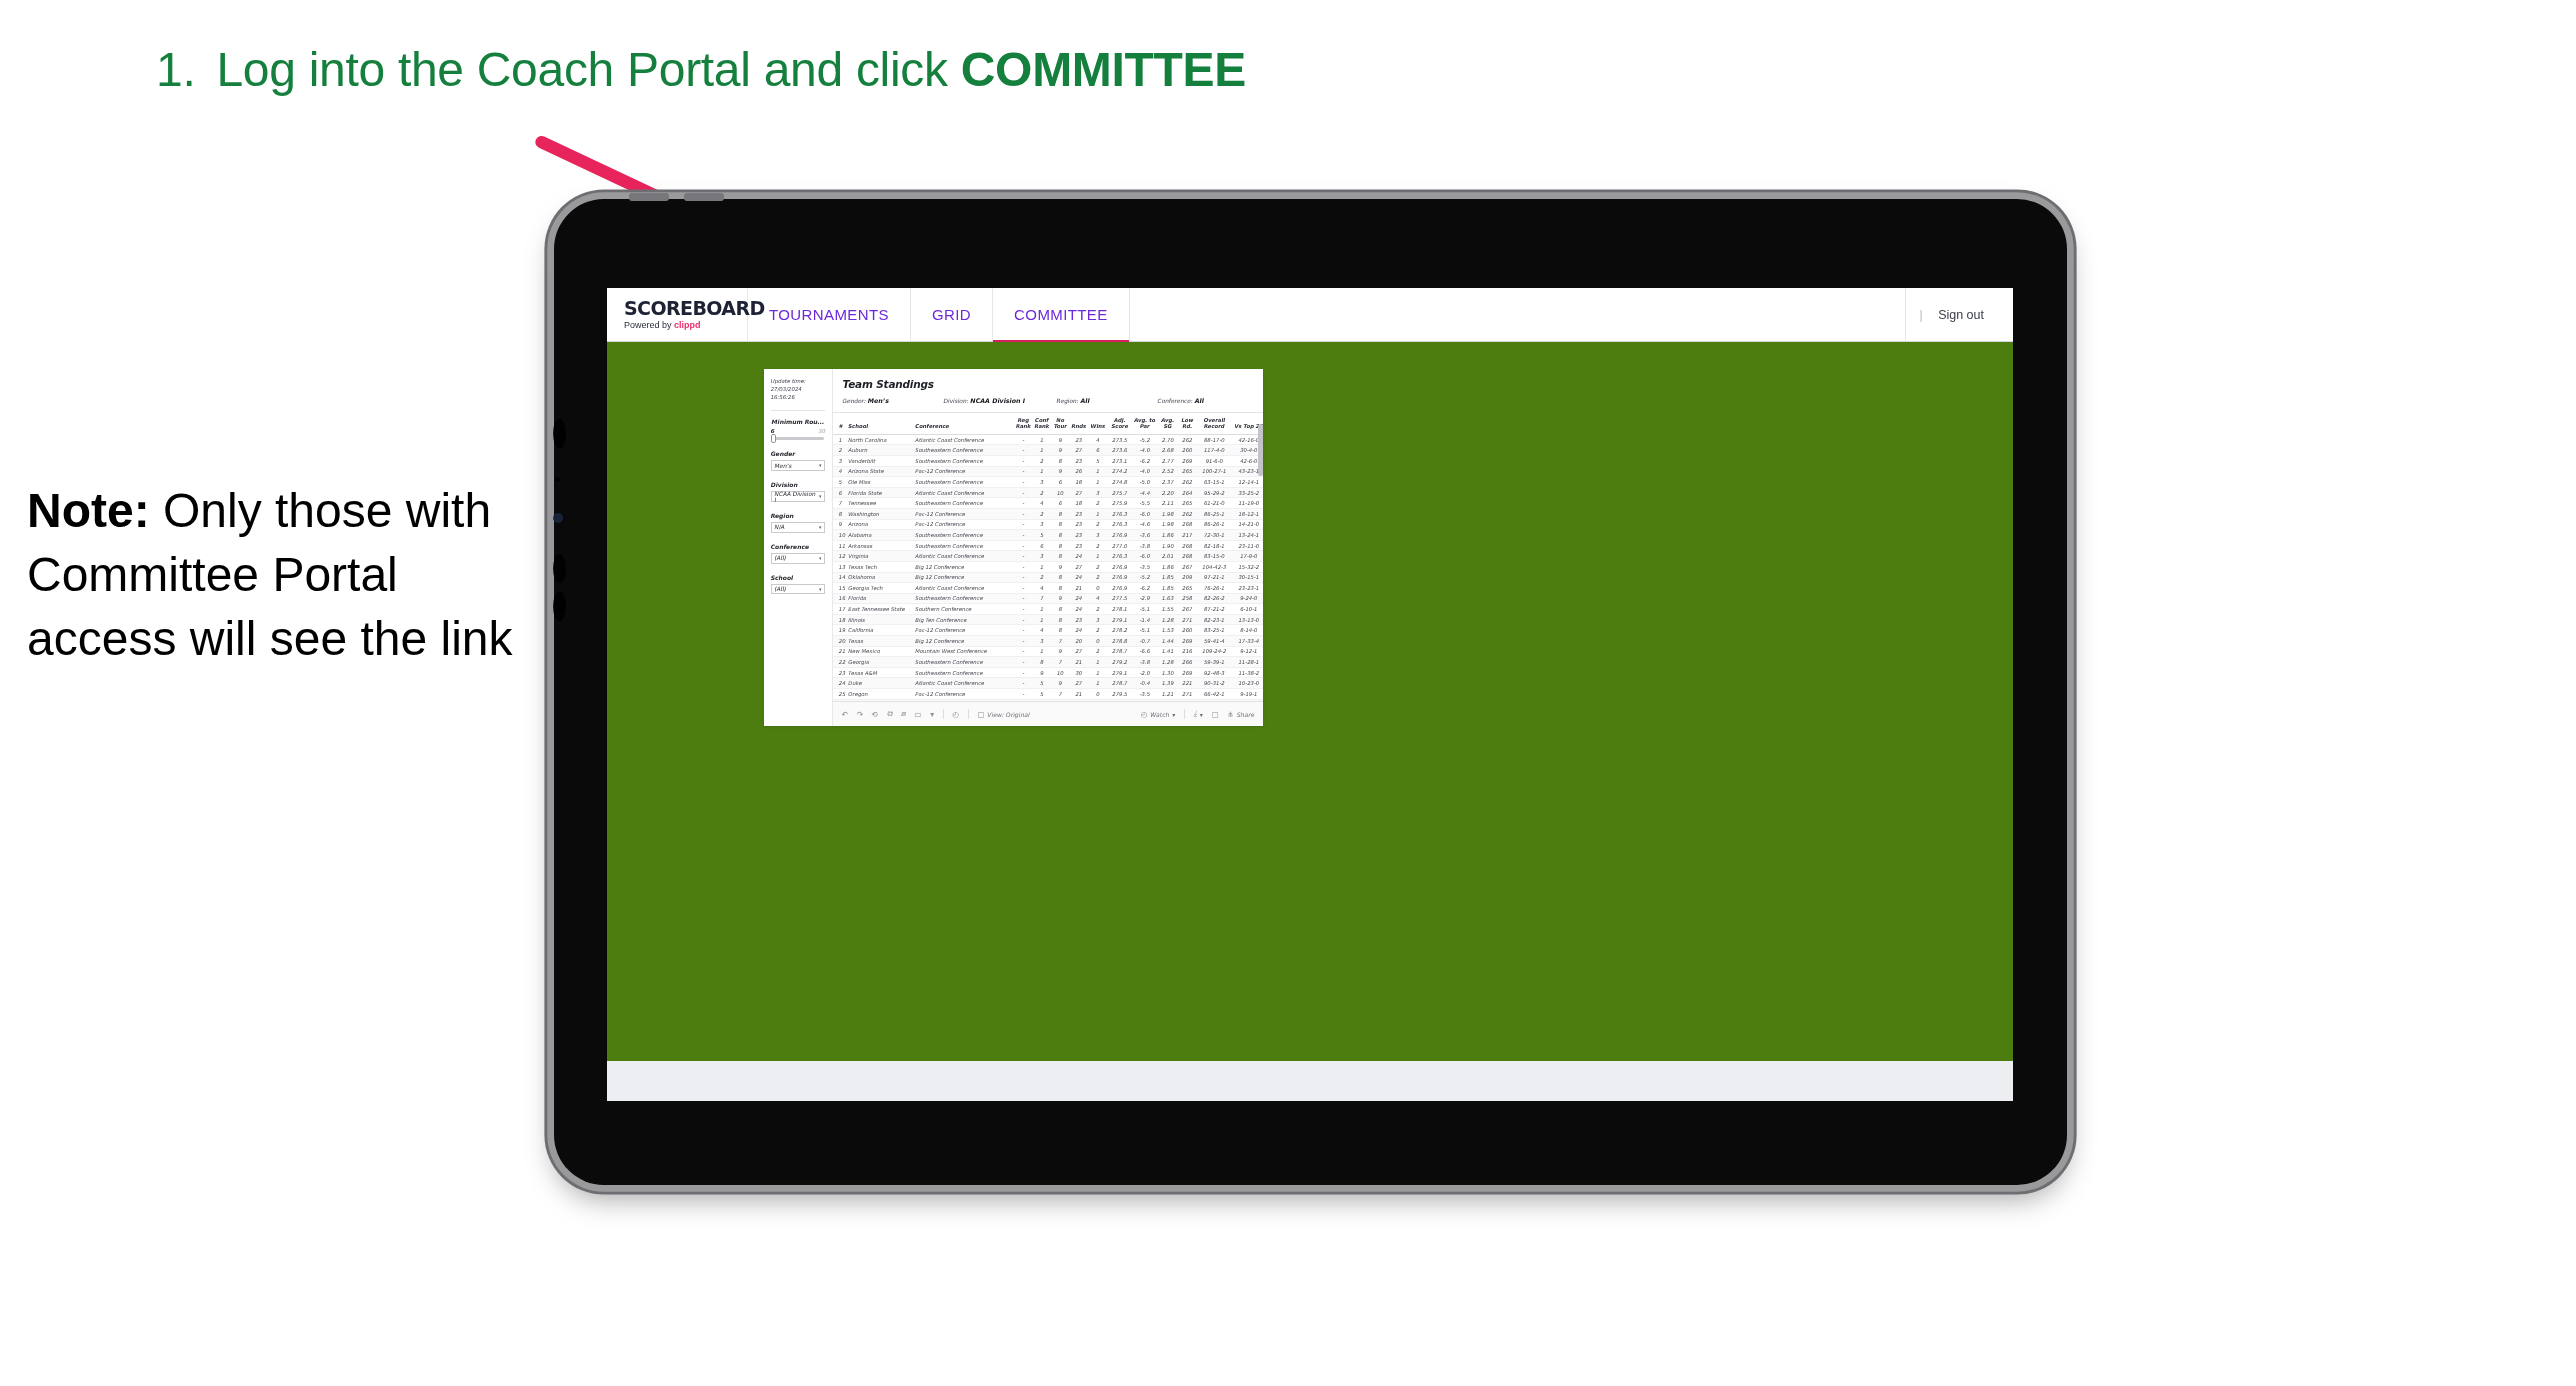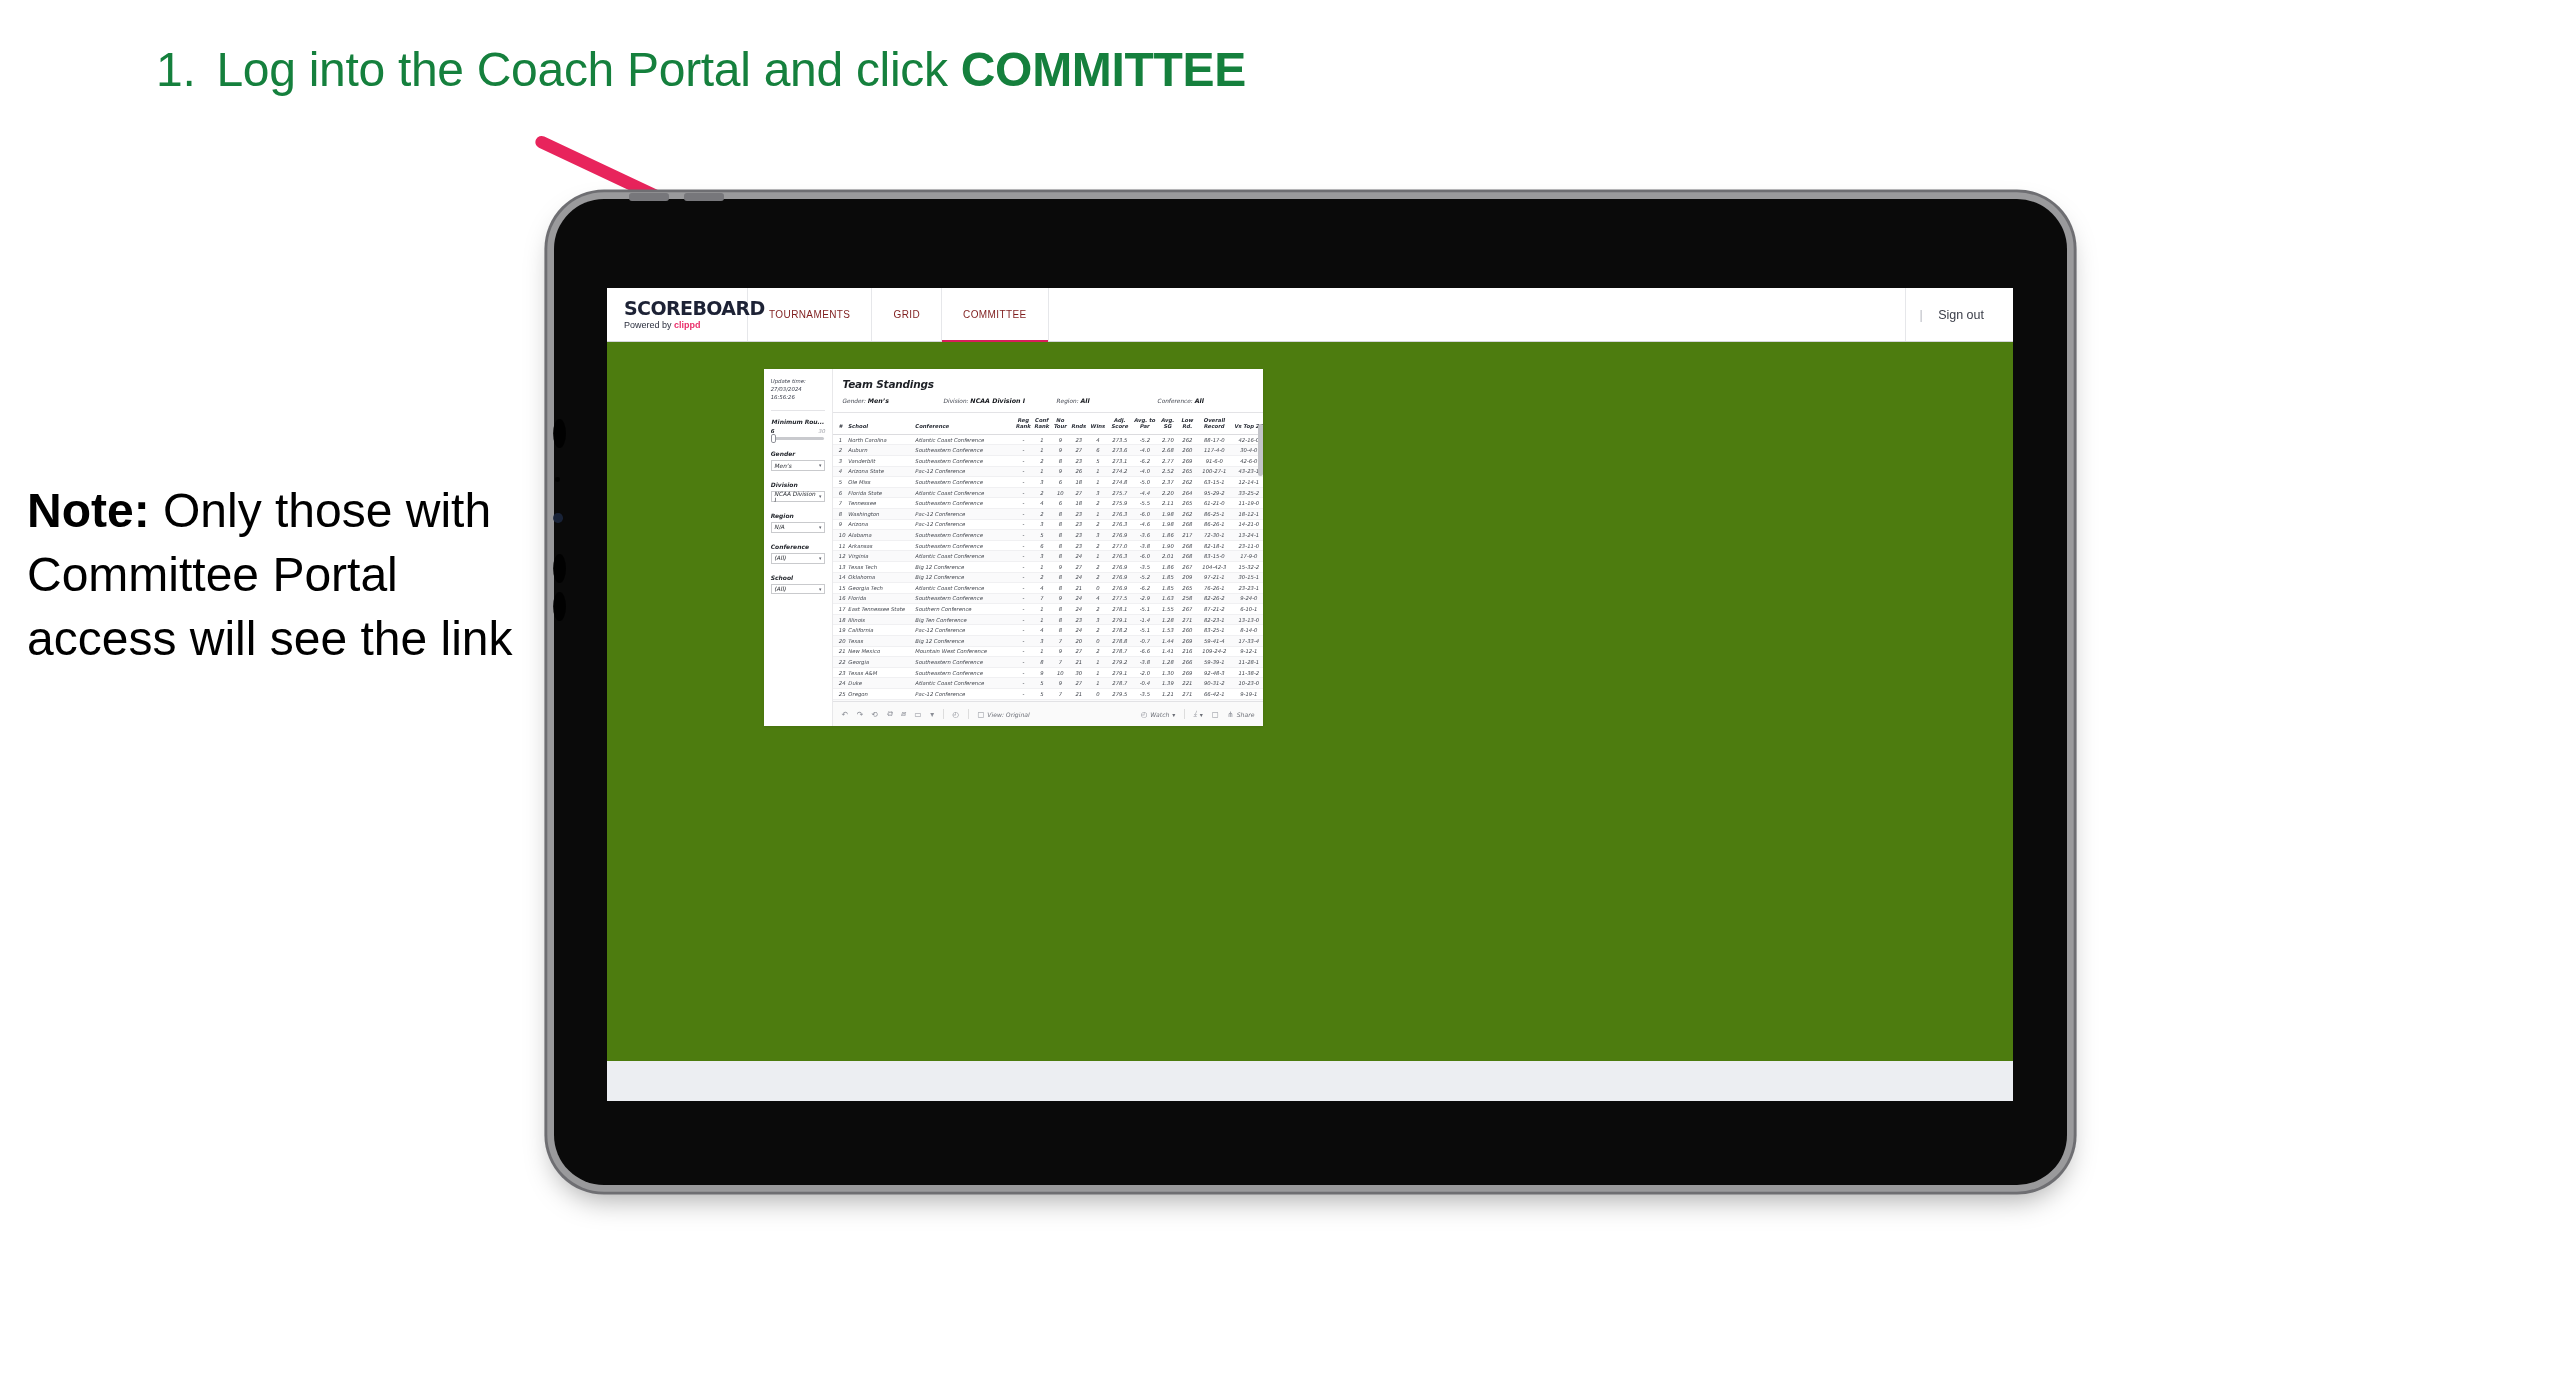--- a/index.html
+++ b/index.html
@@ -65,21 +65,21 @@
   }
   .logo-cell { width:141px; display:flex; flex-direction:column; justify-content:center;
                padding-left:17px; border-right:1px solid #e6e7ea; }
   .logo-main { font-family:"DejaVu Sans", sans-serif; font-weight:bold; font-size:19px;
                color:#1d2235; letter-spacing:-0.6px; line-height:1; }
   .logo-sub { font-size:9px; color:#2b2f3e; margin-top:2.9px; }
   .logo-sub b { color:#ea2f6b; font-weight:bold; }
 
   .nav-item {
     display:flex; align-items:center; padding:0 21px;
-    font-size:10px; color:#7f1d1d; letter-spacing:0.4px;
+    font-size:15px; color:#6d28d9; letter-spacing:0.4px;
     border-right:1px solid #e6e7ea; cursor:pointer; position:relative;
   }
   .nav-item.active::after {
     content:""; position:absolute; left:0; right:0; bottom:-1.9px; height:2.9px; background:#d81e5b;
   }
   .nav-spacer { flex:1; border-right:1px solid #e6e7ea; }
   .nav-right { display:flex; align-items:center; padding:0 29px 0 13.4px; gap:15.3px;
                font-size:12.5px; color:#3a3d48; }
   .nav-sep { color:#b9bbc2; }
 

